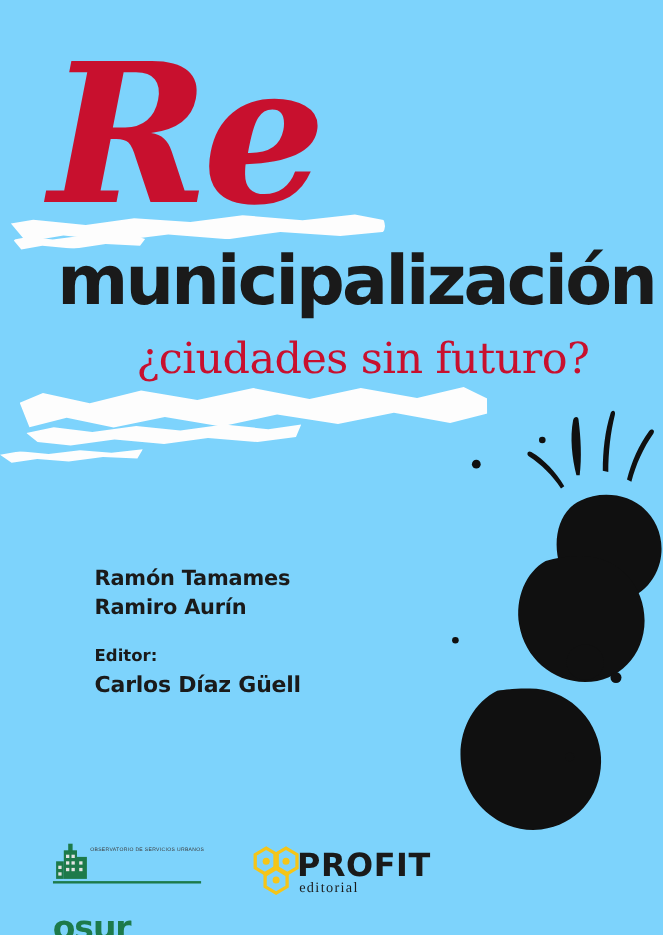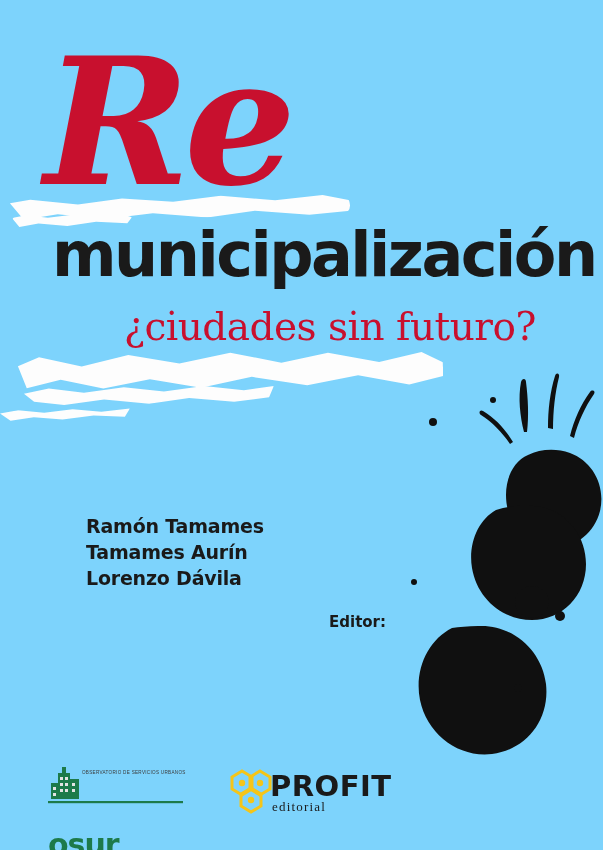--- a/index.html
+++ b/index.html
@@ -137,21 +137,20 @@
     color: #1a1a1a;
     letter-spacing: -0.2px;
     white-space: nowrap;
   }
   .editor-label {
     margin-top: 22px;
     font-family: "DejaVu Sans", sans-serif;
     font-weight: bold;
     font-size: 15px;
     color: #1a1a1a;
-    text-align: right;
   }
   .editor-name {
     margin-top: 5px;
     font-family: "DejaVu Sans", sans-serif;
     font-weight: bold;
     font-size: 20px;
     color: #1a1a1a;
     letter-spacing: -0.2px;
   }
 
@@ -241,23 +240,23 @@
       <ellipse cx="118" cy="318" rx="4" ry="4"></ellipse>
       <path d="M124 62 c-4 -16 -6 -34 -3 -50 c1 -4 5 -4 5 0 c2 16 3 34 1 50 z"></path>
       <path d="M148 58 c0 -18 2 -36 7 -52 c1 -4 5 -3 4 1 c-4 16 -6 34 -6 52 z"></path>
       <path d="M170 66 c4 -16 11 -32 20 -44 c2 -3 6 -1 4 2 c-9 13 -16 28 -20 44 z"></path>
       <path d="M110 74 c-8 -12 -18 -22 -29 -29 c-3 -2 -1 -6 2 -4 c12 7 22 18 30 31 z"></path>
     </g>
   </svg>
 
   <div class="authors">
     <div class="author-line">Ramón Tamames</div>
-    <div class="author-line">Tamames Aurín</div>
-    <div class="author-line">Lorenzo Dávila</div>
+    <div class="author-line">Ramiro Aurín</div>
     <div class="editor-label">Editor:</div>
+    <div class="editor-name">Carlos Díaz Güell</div>
   </div>
 
   <svg class="logo-osur" viewBox="0 0 135 52">
     <g fill="#1d7a4a">
       <rect x="10" y="8" width="12" height="26"></rect>
       <rect x="22" y="14" width="9" height="20"></rect>
       <rect x="3" y="18" width="7" height="16"></rect>
       <rect x="14" y="2" width="4" height="7"></rect>
     </g>
     <g fill="#e3e3e3">

